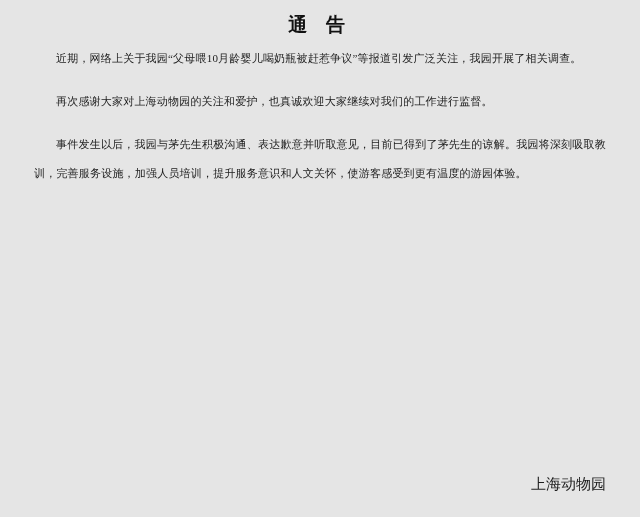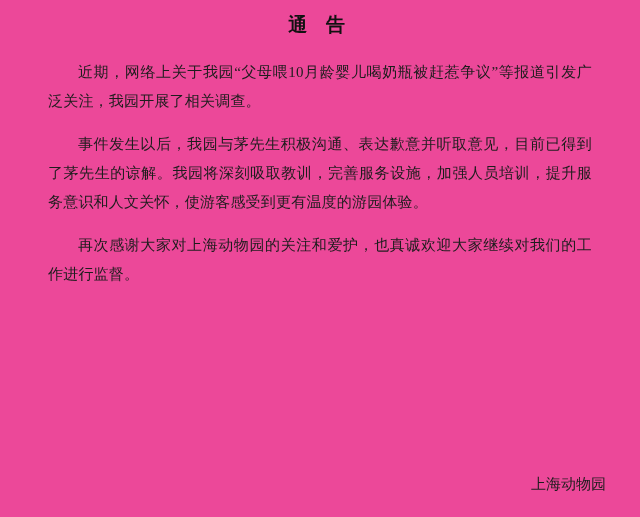--- a/index.html
+++ b/index.html
@@ -13,39 +13,39 @@
     font-family: "Liberation Serif", "DejaVu Serif", serif;
     color: #1a1a1a;
     overflow: hidden;
   }
   .page {
     position: relative;
     width: 640px;
     height: 517px;
     box-sizing: border-box;
     padding: 0 34px;
-    background: #ec4899;
+    background: #e5e5e5;
   }
   .doc-title {
     text-align: center;
     font-size: 19px;
     font-weight: bold;
     letter-spacing: 7px;
     padding-top: 12px;
     padding-bottom: 6px;
     color: #111;
   }
   .body-text {
-    font-size: 15px;
+    font-size: 11px;
     line-height: 29px;
     text-align: justify;
     text-justify: inter-ideograph;
     letter-spacing: 0.2px;
     color: #1d1d1d;
-    margin: 14px;
+    margin: 0;
   }
   .para {
     margin: 0 0 14px 0;
     text-indent: 2em;
   }
   .signature-block {
     position: absolute;
     right: 34px;
     bottom: 18px;
     text-align: center;
@@ -61,21 +61,21 @@
 </style>
 </head>
 <body>
 
 <div class="page">
 
   <div class="doc-title">通 告</div>
 
   <div class="body-text">
     <p class="para">近期，网络上关于我园“父母喂10月龄婴儿喝奶瓶被赶惹争议”等报道引发广泛关注，我园开展了相关调查。</p>
+    <p class="para">再次感谢大家对上海动物园的关注和爱护，也真诚欢迎大家继续对我们的工作进行监督。</p>
     <p class="para">事件发生以后，我园与茅先生积极沟通、表达歉意并听取意见，目前已得到了茅先生的谅解。我园将深刻吸取教训，完善服务设施，加强人员培训，提升服务意识和人文关怀，使游客感受到更有温度的游园体验。</p>
-    <p class="para">再次感谢大家对上海动物园的关注和爱护，也真诚欢迎大家继续对我们的工作进行监督。</p>
   </div>
 
   <div class="signature-block">
     <span class="signature-line">上海动物园</span>
   </div>
 
 </div>
 
 </body></html>

